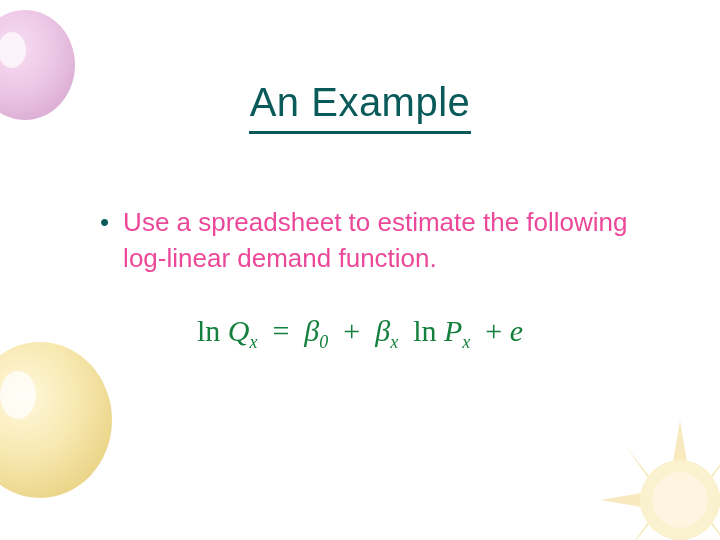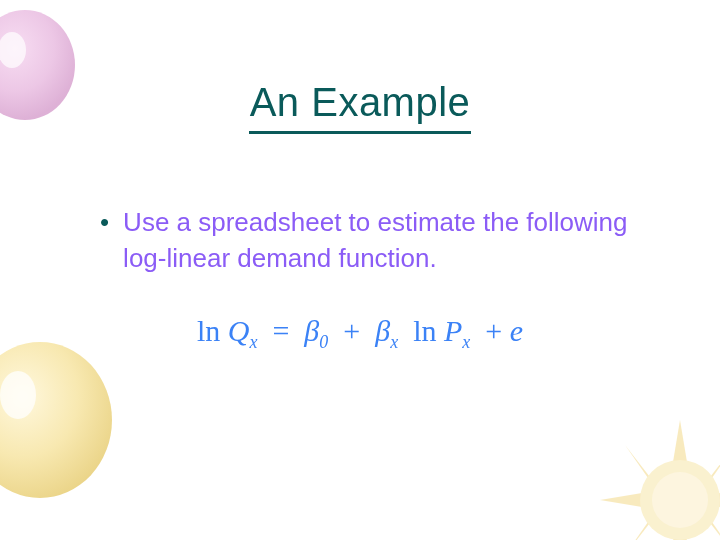--- a/index.html
+++ b/index.html
@@ -49,30 +49,30 @@
     display: flex;
     align-items: flex-start;
   }
   .dot {
     color: #0a5a5a;
     font-size: 26px;
     line-height: 36px;
     margin-right: 14px;
   }
   .btext {
-    color: #8b5cf6;
+    color: #ec4899;
     font-size: 26px;
     line-height: 36px;
   }
   .equation {
     margin-top: 38px;
     text-align: center;
     font-family: "Times New Roman", Times, serif;
     font-size: 30px;
-    color: #3b82f6;
+    color: #15803d;
     font-style: italic;
   }
   .equation .rm { font-style: normal; }
   .equation .sub { font-size: 18px; vertical-align: sub; font-style: italic; }
 </style>
 </head>
 <body>
 
 <div class="bg-deco balloon-tl">
   <svg viewBox="0 0 120 120" width="120" height="120">

